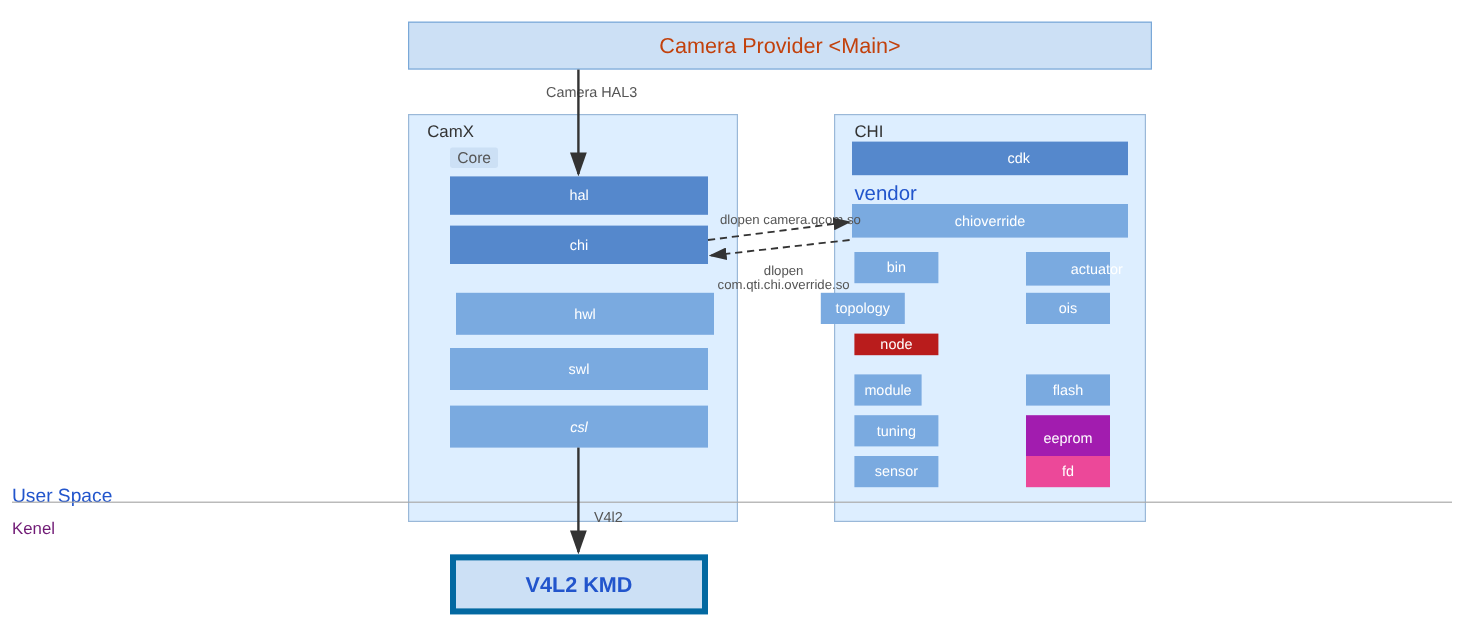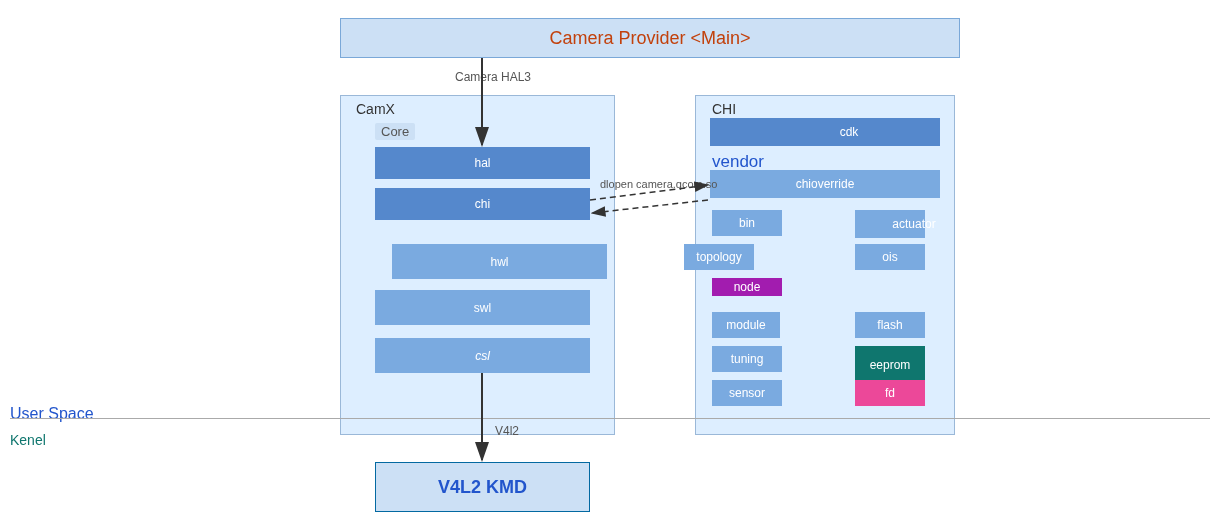--- a/index.html
+++ b/index.html
@@ -236,33 +236,33 @@
       color: #2255cc;
       font-size: 16px;
       font-weight: 400;
     }
 
     
     .kenel-label {
       position: absolute;
       top: 432px;
       left: 10px;
-      color: #0f766e;
+      color: #701a75;
       font-size: 14px;
     }
 
     
     .v4l2-box {
       position: absolute;
       top: 462px;
       left: 375px;
       width: 215px;
       height: 50px;
       background: #cce0f5;
-      border: 1px solid #0369a1;
+      border: 5px solid #0369a1;
       display: flex; align-items: center; justify-content: center;
     }
     .v4l2-box span { color: #2255cc; font-size: 18px; font-weight: 600; }
 
     
     .v4l2-label {
       position: absolute;
       top: 424px;
       left: 495px;
       color: #555;
@@ -313,21 +313,21 @@
   <div class="core-label">Core</div>
 
   <div class="hal-box chi-small-box" style="position:absolute;top:147px;left:375px;width:215px;height:32px;background:#5588cc;">
     <span>hal</span>
   </div>
 
   <div class="chi-box chi-small-box" style="position:absolute;top:188px;left:375px;width:215px;height:32px;background:#5588cc;">
     <span>chi</span>
   </div>
 
-  <div class="hwl-box chi-small-box" style="position:absolute;top:244px;left:392px;width:215px;height:35px;background:#7aaae0;">
+  <div class="hwl-box chi-small-box" style="position:absolute;top:244px;left:380px;width:215px;height:35px;background:#7aaae0;">
     <span>hwl</span>
   </div>
 
   <div class="swl-box chi-small-box" style="position:absolute;top:290px;left:375px;width:215px;height:35px;background:#7aaae0;">
     <span>swl</span>
   </div>
 
   <div class="csl-box chi-small-box" style="position:absolute;top:338px;left:375px;width:215px;height:35px;background:#7aaae0;">
     <span>csl</span>
   </div>
@@ -350,43 +350,47 @@
   </div>
   <div class="chi-small-box box-actuator" style="position:absolute;top:210px;left:855px;width:70px;height:28px;background:#7aaae0;padding-left:48px;">
     <span>actuator</span>
   </div>
   <div class="chi-small-box box-topology" style="position:absolute;top:244px;left:684px;width:70px;height:26px;background:#7aaae0;">
     <span>topology</span>
   </div>
   <div class="chi-small-box box-ois" style="position:absolute;top:244px;left:855px;width:70px;height:26px;background:#7aaae0;">
     <span>ois</span>
   </div>
-  <div class="chi-small-box box-node" style="position:absolute;top:278px;left:712px;width:70px;height:18px;background:#a21caf;">
+  <div class="chi-small-box box-node" style="position:absolute;top:278px;left:712px;width:70px;height:18px;background:#b91c1c;">
     <span>node</span>
   </div>
-  <div class="chi-small-box box-module" style="position:absolute;top:312px;left:712px;width:68px;height:26px;background:#7aaae0;">
+  <div class="chi-small-box box-module" style="position:absolute;top:312px;left:712px;width:56px;height:26px;background:#7aaae0;">
     <span>module</span>
   </div>
   <div class="chi-small-box box-flash" style="position:absolute;top:312px;left:855px;width:70px;height:26px;background:#7aaae0;">
     <span>flash</span>
   </div>
   <div class="chi-small-box box-tuning" style="position:absolute;top:346px;left:712px;width:70px;height:26px;background:#7aaae0;">
     <span>tuning</span>
   </div>
-  <div class="chi-small-box box-eeprom" style="position:absolute;top:346px;left:855px;width:70px;height:38px;background:#0f766e;">
+  <div class="chi-small-box box-eeprom" style="position:absolute;top:346px;left:855px;width:70px;height:38px;background:#a21caf;">
     <span>eeprom</span>
   </div>
   <div class="chi-small-box box-sensor" style="position:absolute;top:380px;left:712px;width:70px;height:26px;background:#7aaae0;">
     <span>sensor</span>
   </div>
   <div class="chi-small-box box-fd" style="position:absolute;top:380px;left:855px;width:70px;height:26px;background:#ec4899;">
     <span>fd</span>
   </div>
 
   <div class="dlopen-label1">dlopen camera.qcom.so</div>
+  <div class="dlopen-label2">
+    <span>dlopen</span><br>
+    <span>com.qti.chi.override.so</span>
+  </div>
 
   <div class="user-space-label">User Space</div>
   <div class="user-space-line"></div>
 
   <div class="kenel-label">Kenel</div>
 
   <div class="v4l2-label">V4l2</div>
 
   <div class="v4l2-box">
     <span>V4L2 KMD</span>

